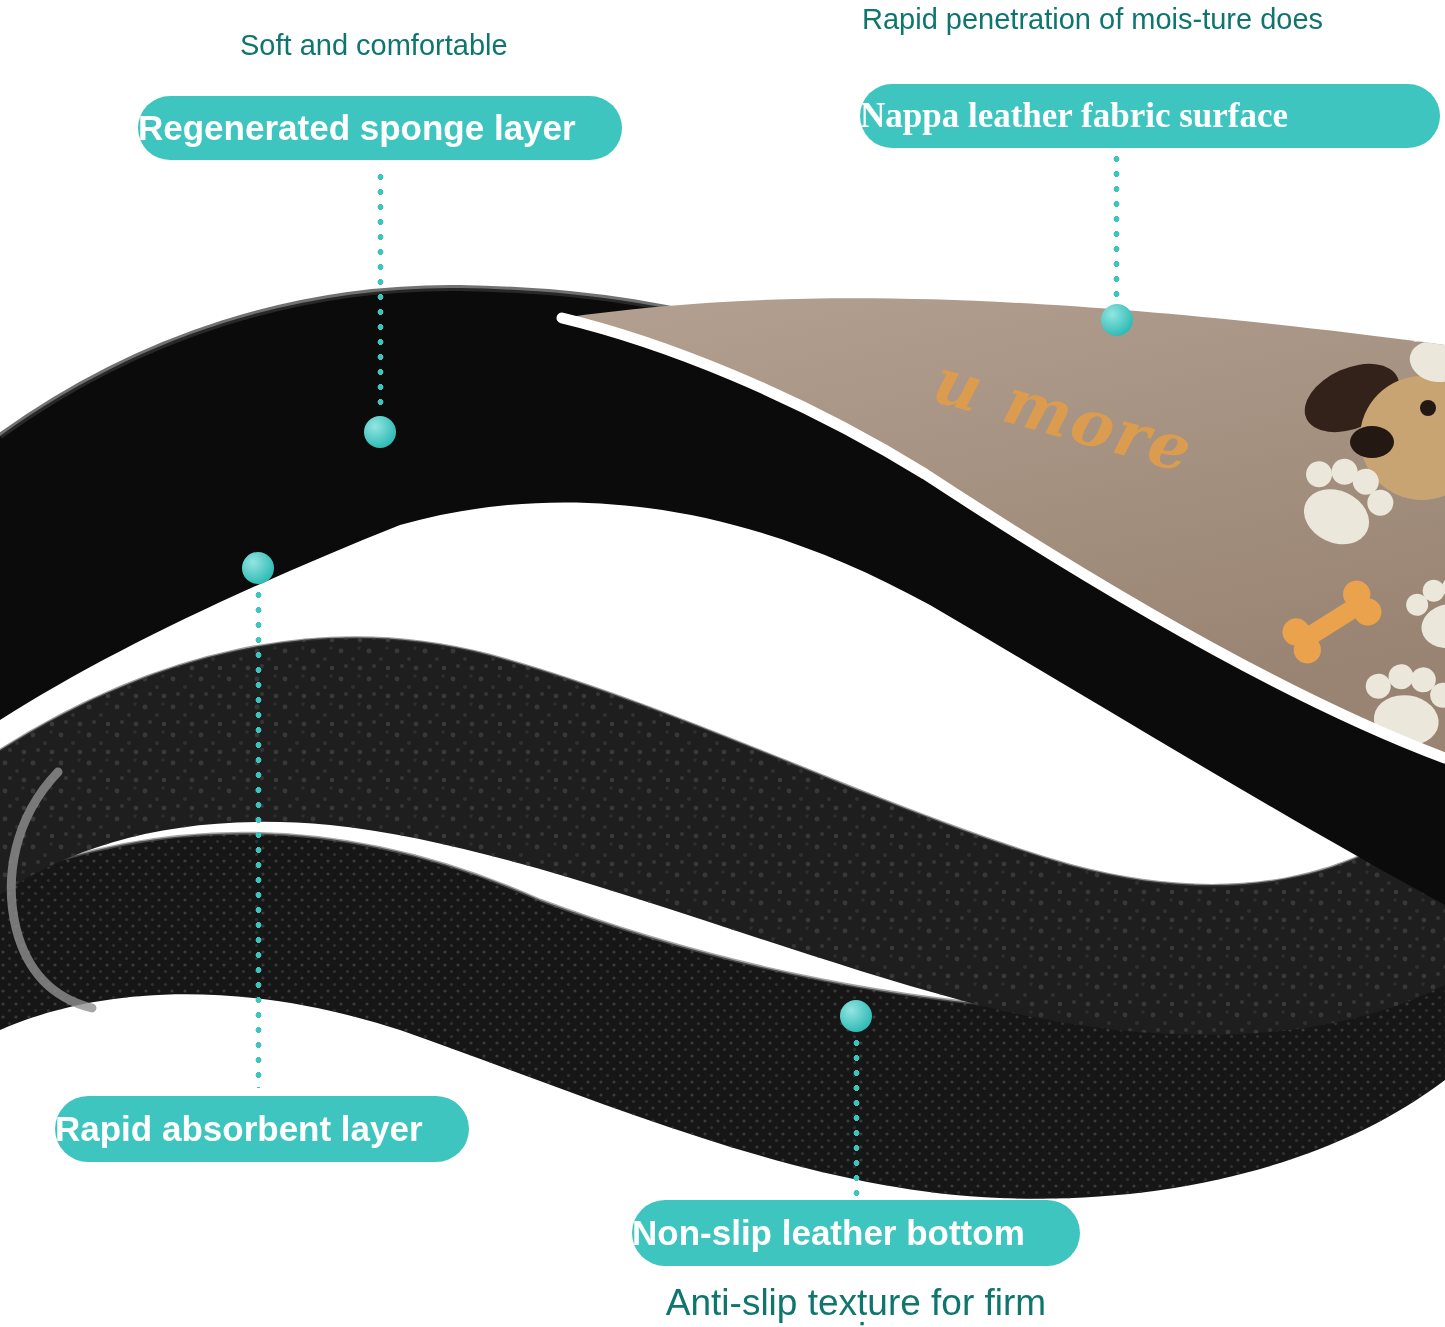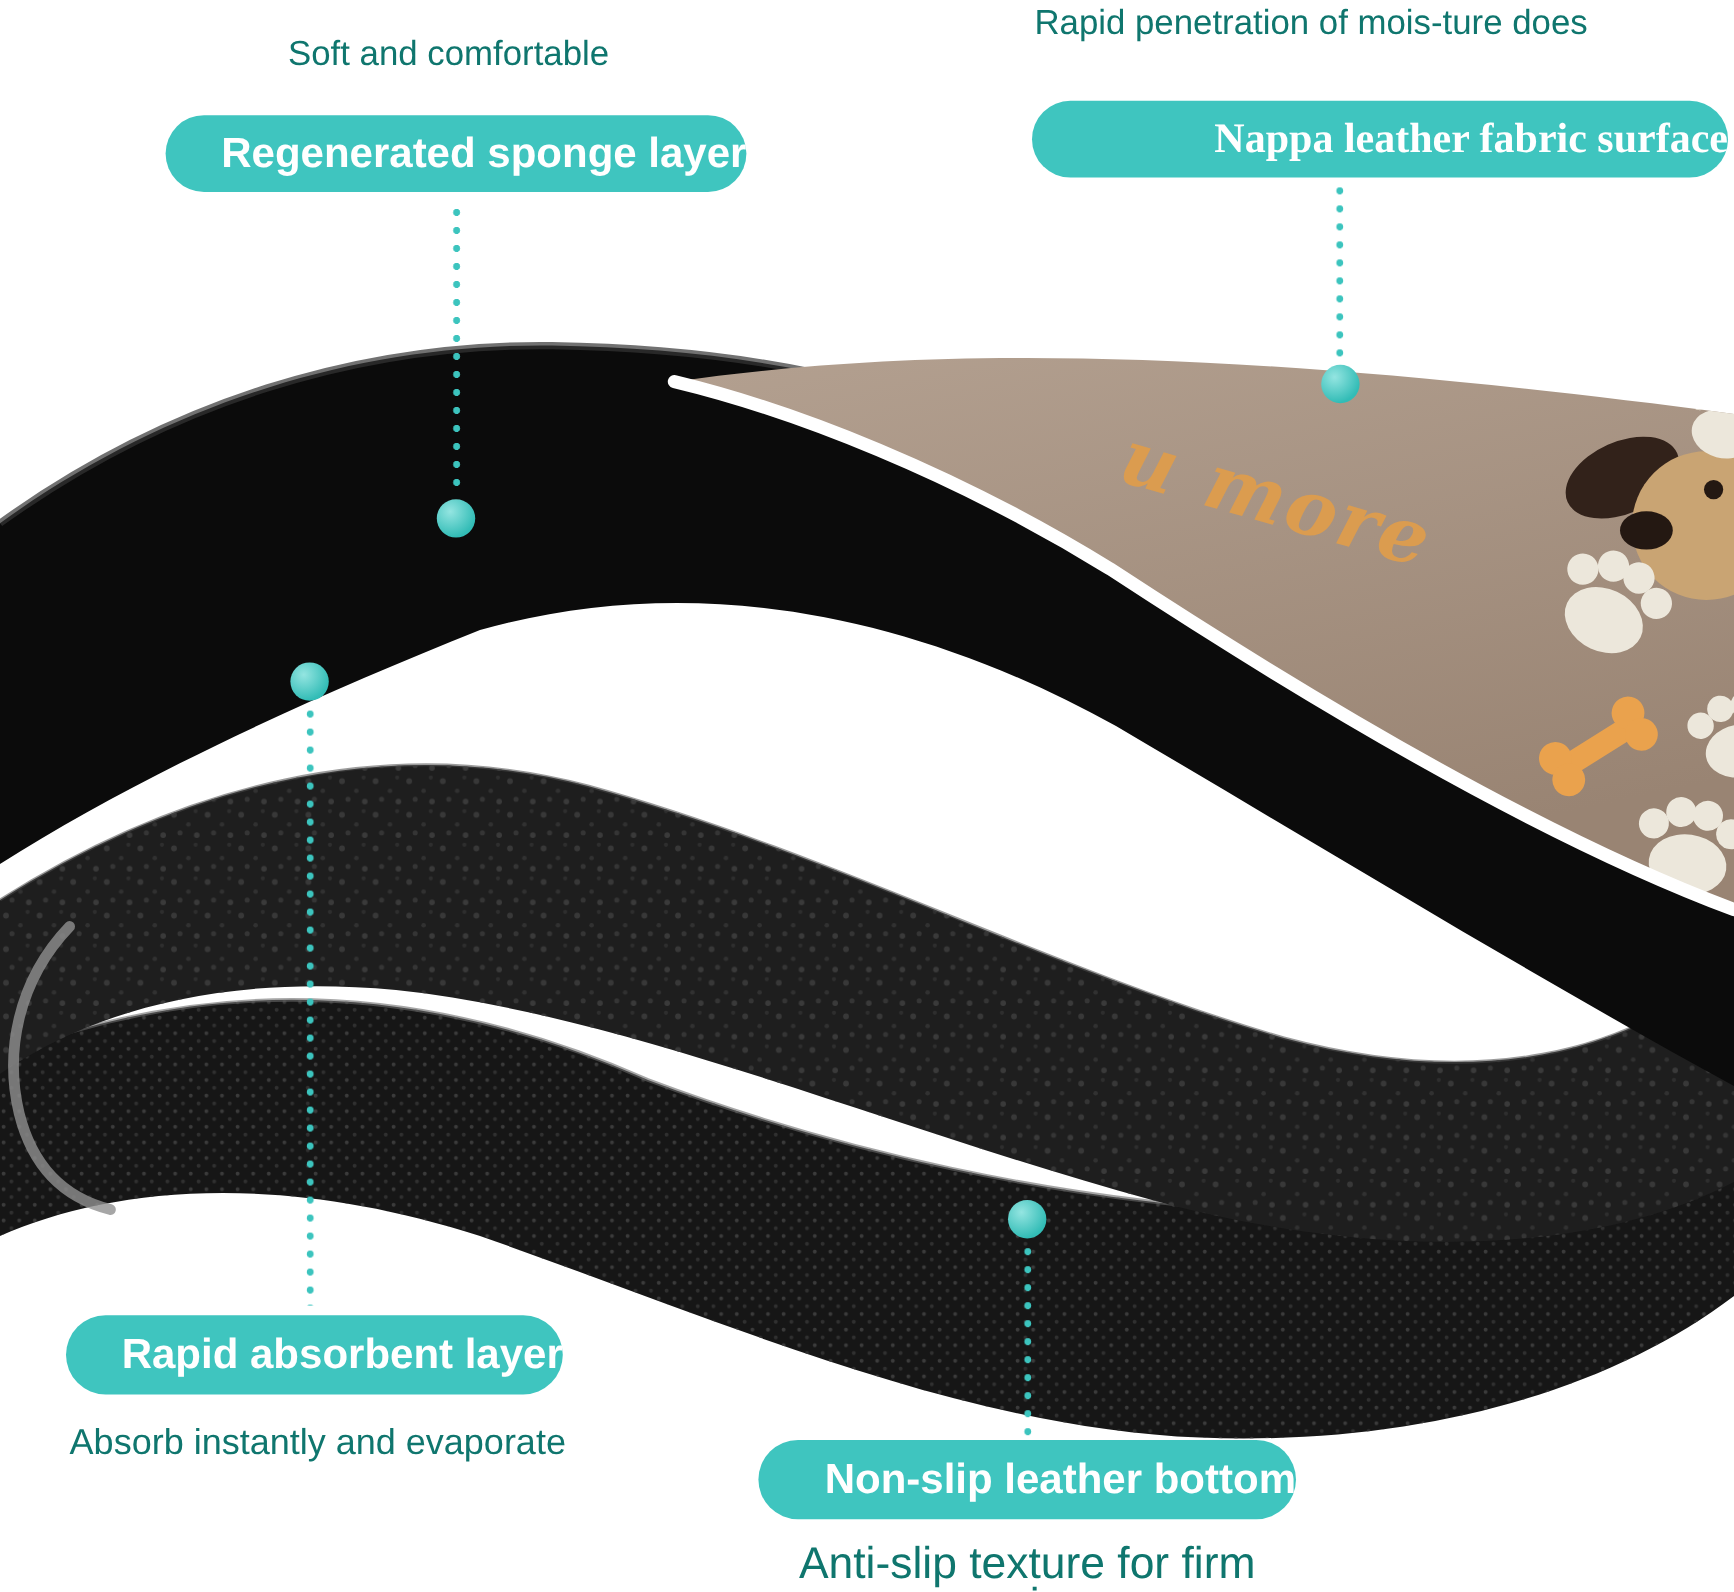--- a/index.html
+++ b/index.html
@@ -24,21 +24,21 @@
   .note-surface{left:862px;top:2px;}
   .note-foam{left:58px;top:1184px;line-height:38px;font-size:30px;}
   .note-rubber{left:632px;top:1286px;width:448px;text-align:center;font-size:37px;}
 
   .pill{
     position:absolute;
     background:#3fc5bf;
     color:#ffffff;
     font-weight:bold;
     font-size:35px;
-    display:flex;align-items:center;justify-content:flex-end;
+    display:flex;align-items:center;justify-content:flex-start;
     border-radius:34px;
     white-space:nowrap;
   }
   .pill-sponge{left:138px;top:96px;width:484px;height:64px;}
   .pill-surface{left:860px;top:84px;width:580px;height:64px;font-family:Liberation Serif, serif;}
   .pill-foam{left:55px;top:1096px;width:414px;height:66px;}
   .pill-rubber{left:632px;top:1200px;width:448px;height:66px;}
 
   .dotline{
     position:absolute;
@@ -157,21 +157,20 @@
   </div>
   <div class="dotline line-surface"></div>
   <div class="dot dot-surface"></div>
 
   <div class="dot dot-foam"></div>
   <div class="dotline line-foam"></div>
   <div class="pill pill-foam">
     <span>Rapid absorbent layer</span>
   </div>
   <div class="note note-foam">
-    <span class="ln">Absorb instantly and evaporate</span>
   </div>
 
   <div class="dot dot-rubber"></div>
   <div class="dotline line-rubber"></div>
   <div class="pill pill-rubber">
     <span>Non-slip leather bottom</span>
   </div>
   <div class="note note-rubber">Anti-slip texture for firm grip</div>
 
 </div>

